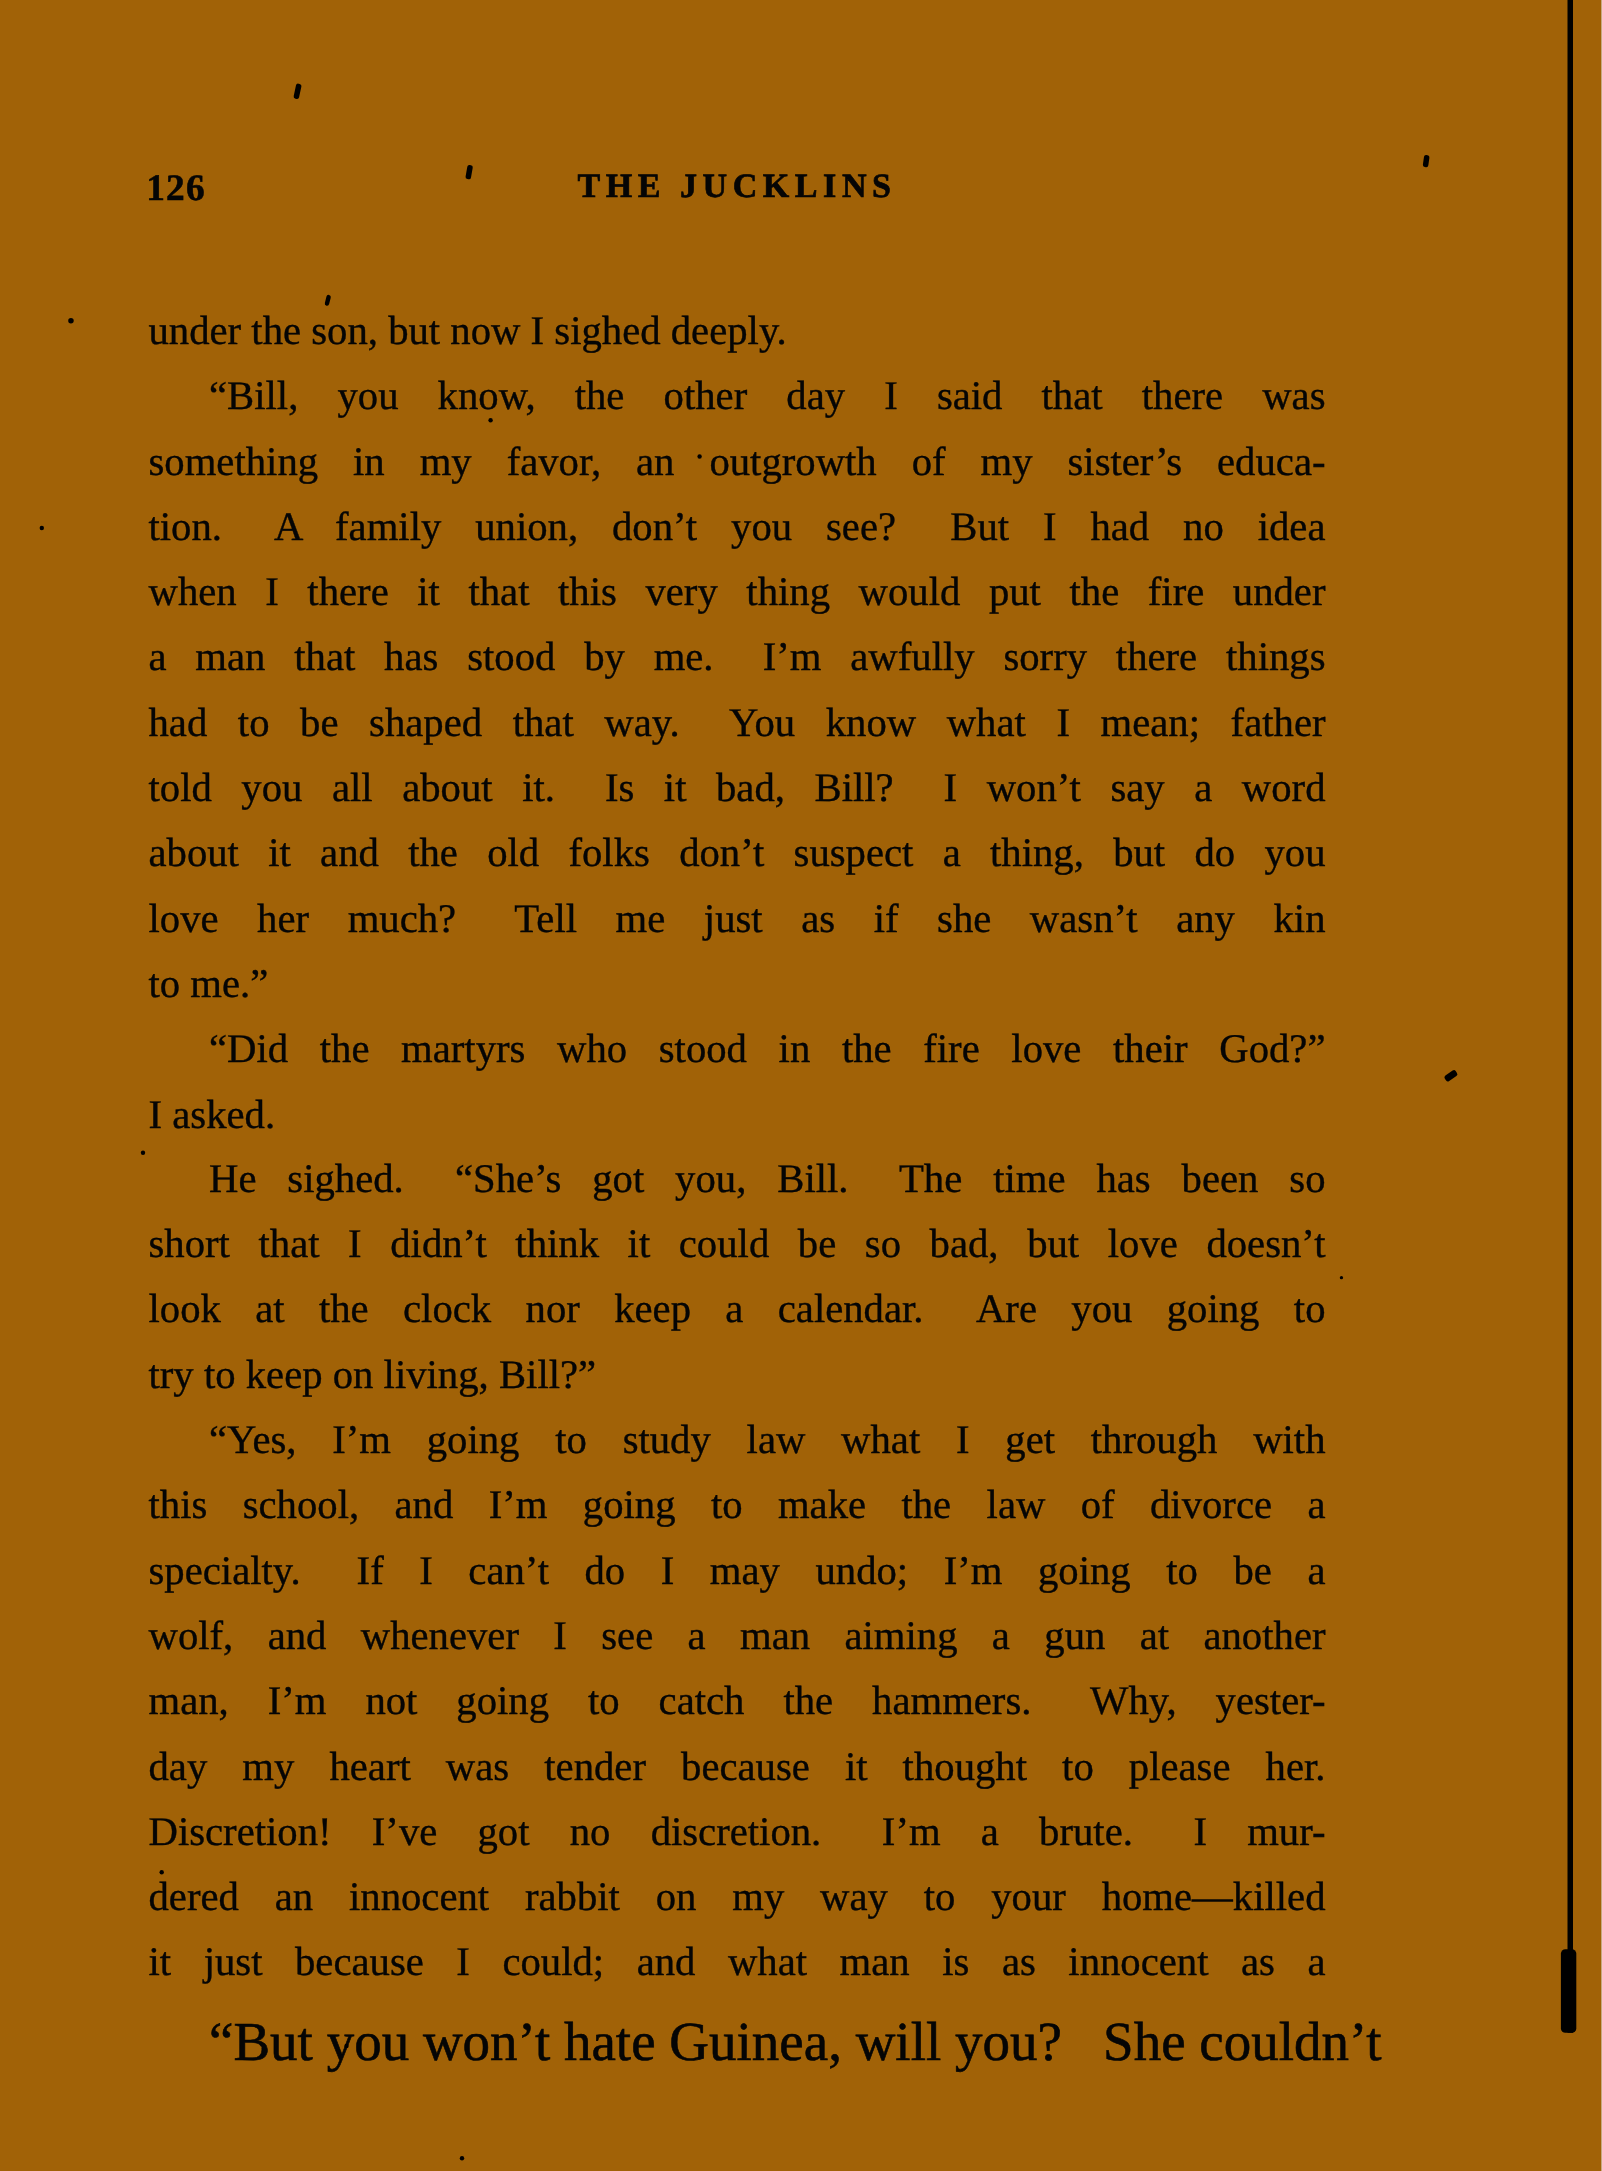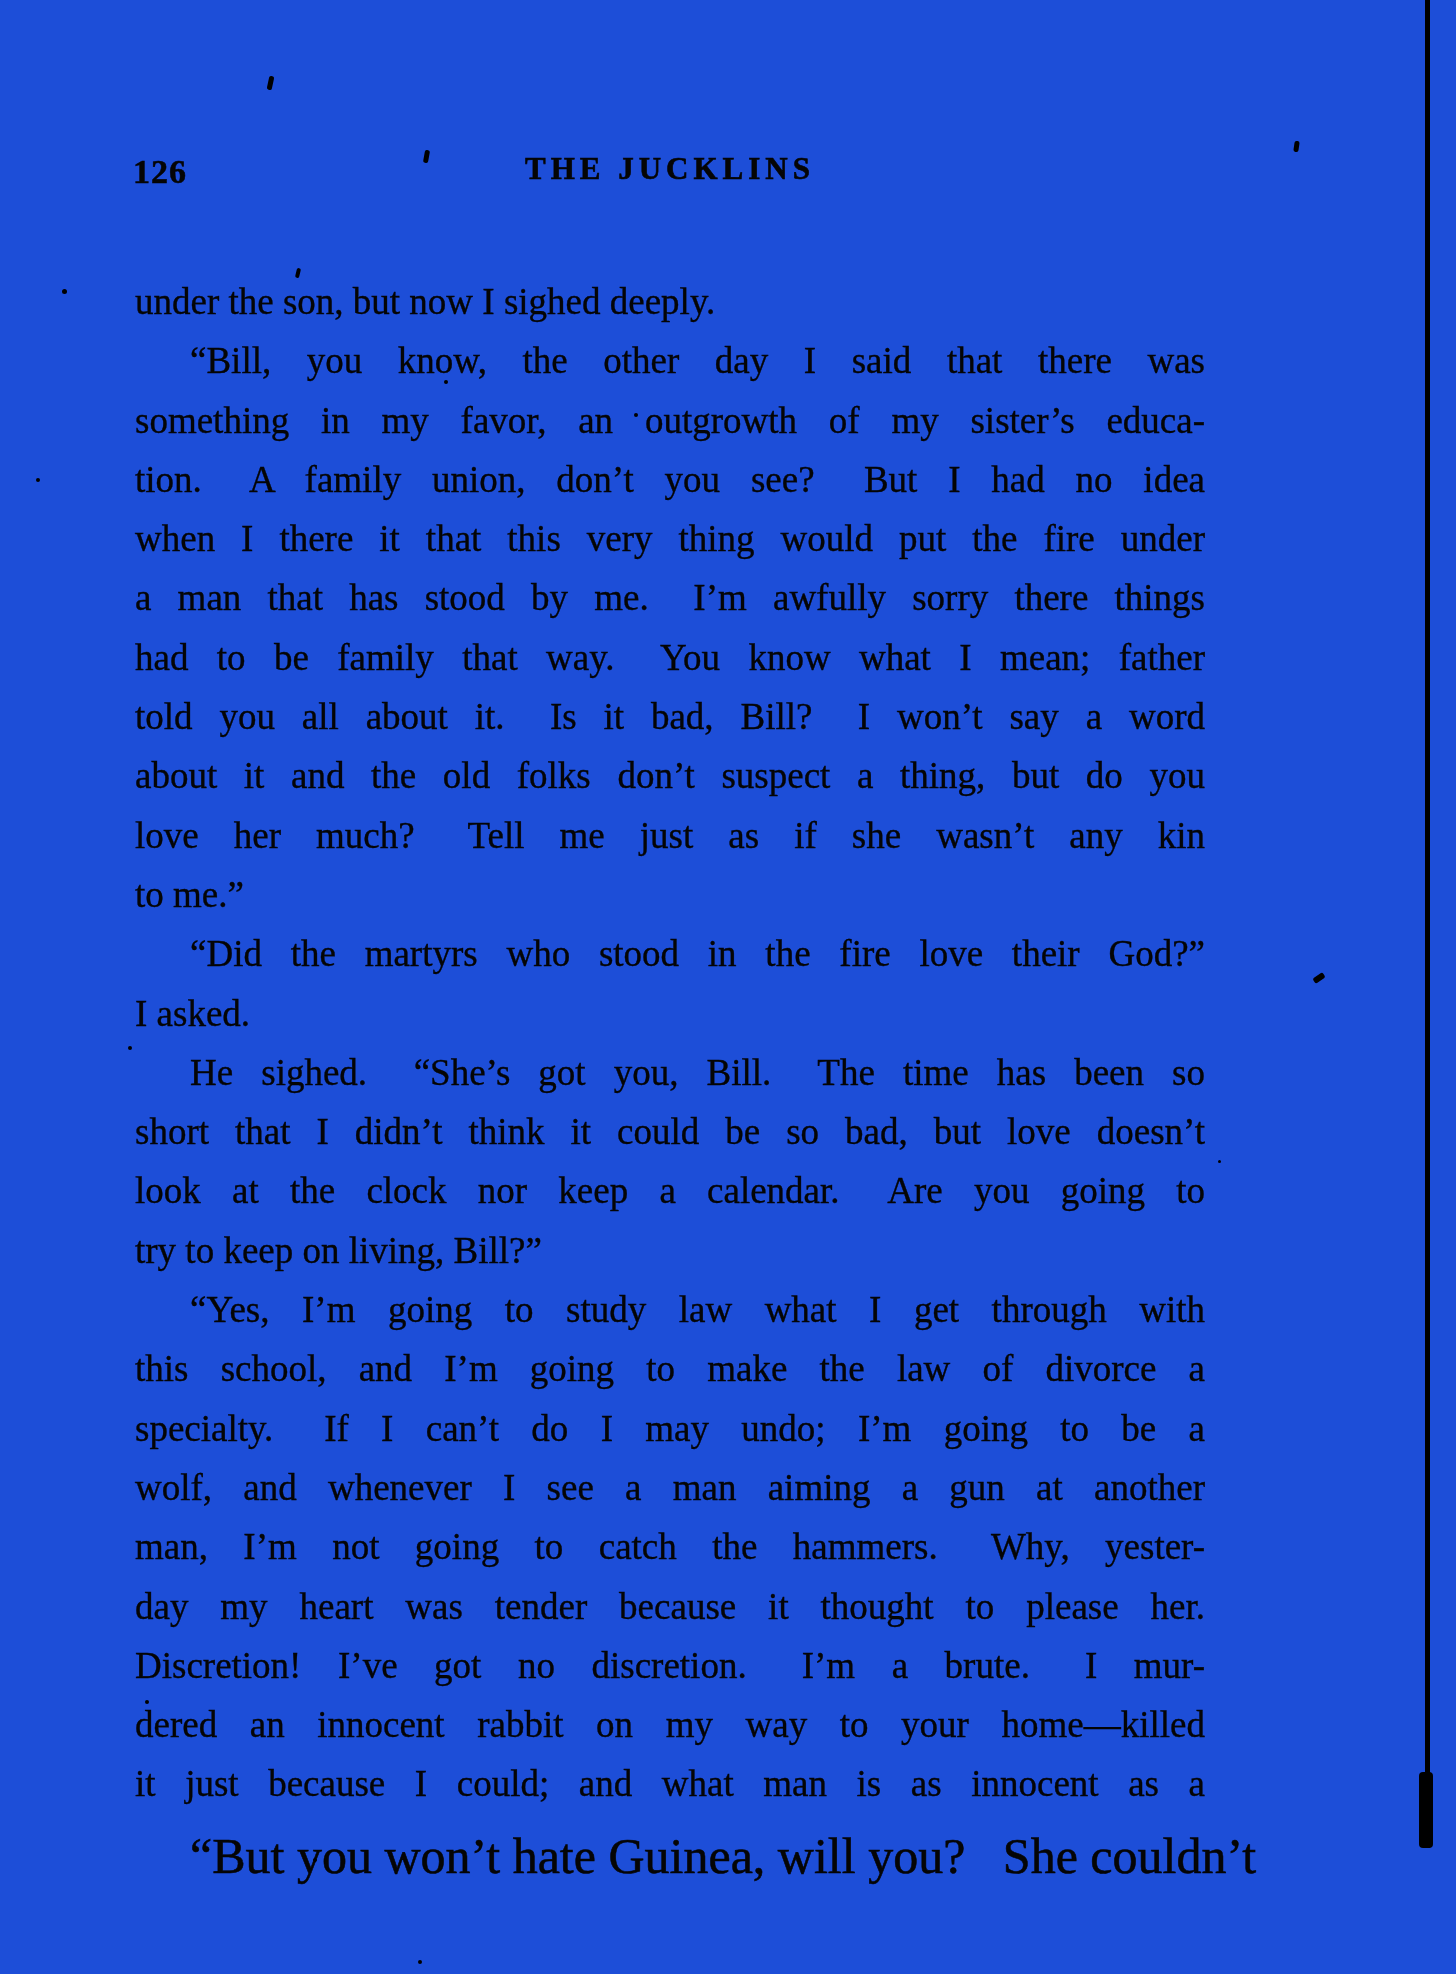--- a/index.html
+++ b/index.html
@@ -1,20 +1,20 @@
 <!DOCTYPE html>
 <html><head>
 <meta charset="utf-8">
 <style>
   html, body { margin: 0; padding: 0; background: #e8e8e8; }
   .page {
     position: relative;
     width: 1456px;
     height: 1974px;
-    background: #1d4ed8;
+    background: #a16207;
     overflow: hidden;
     font-family: "Liberation Serif", "DejaVu Serif", serif;
     color: #050505;
   }
   
   .page-num {
     position: absolute;
     left: 133px;
     top: 153px;
     font-size: 34px;
@@ -71,21 +71,21 @@
 
   <span class="book-title">THE JUCKLINS</span>
 
   <main class="body-text" id="body-lines">
       <div class="line end">under the son, but now I sighed deeply.</div>
       <div class="line indent">“Bill, you know, the other day I said that there was</div>
       <div class="line">something in my favor, an outgrowth of my sister’s educa-</div>
       <div class="line">tion.  A family union, don’t you see?  But I had no idea</div>
       <div class="line">when I there it that this very thing would put the fire under</div>
       <div class="line">a man that has stood by me.  I’m awfully sorry there things</div>
-      <div class="line">had to be family that way.  You know what I mean; father</div>
+      <div class="line">had to be shaped that way.  You know what I mean; father</div>
       <div class="line">told you all about it.  Is it bad, Bill?  I won’t say a word</div>
       <div class="line">about it and the old folks don’t suspect a thing, but do you</div>
       <div class="line">love her much?  Tell me just as if she wasn’t any kin</div>
       <div class="line end">to me.”</div>
       <div class="line indent">“Did the martyrs who stood in the fire love their God?”</div>
       <div class="line end">I asked.</div>
       <div class="line indent">He sighed.  “She’s got you, Bill.  The time has been so</div>
       <div class="line">short that I didn’t think it could be so bad, but love doesn’t</div>
       <div class="line">look at the clock nor keep a calendar.  Are you going to</div>
       <div class="line end">try to keep on living, Bill?”</div>

